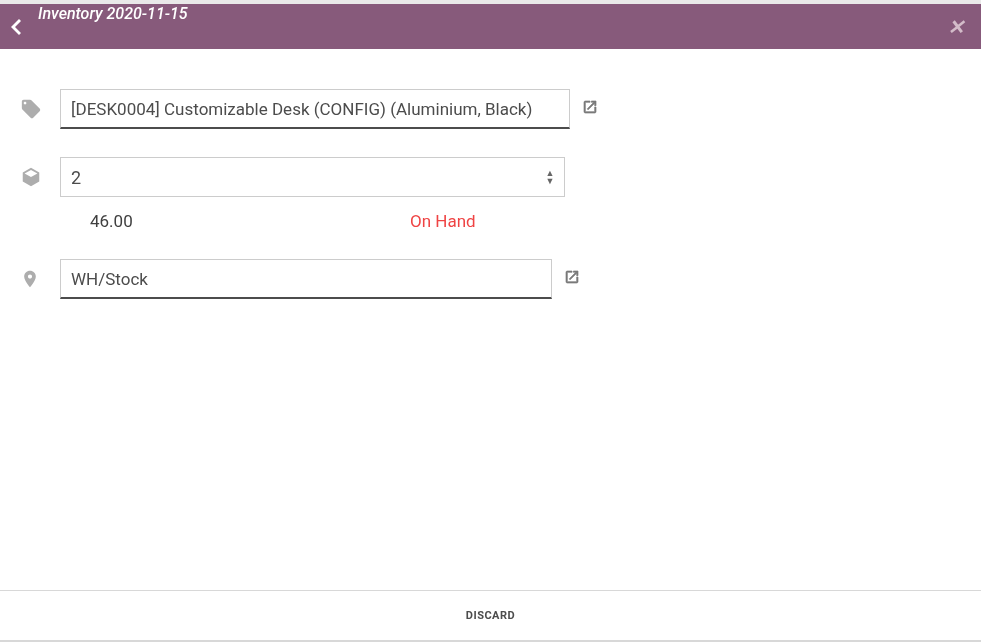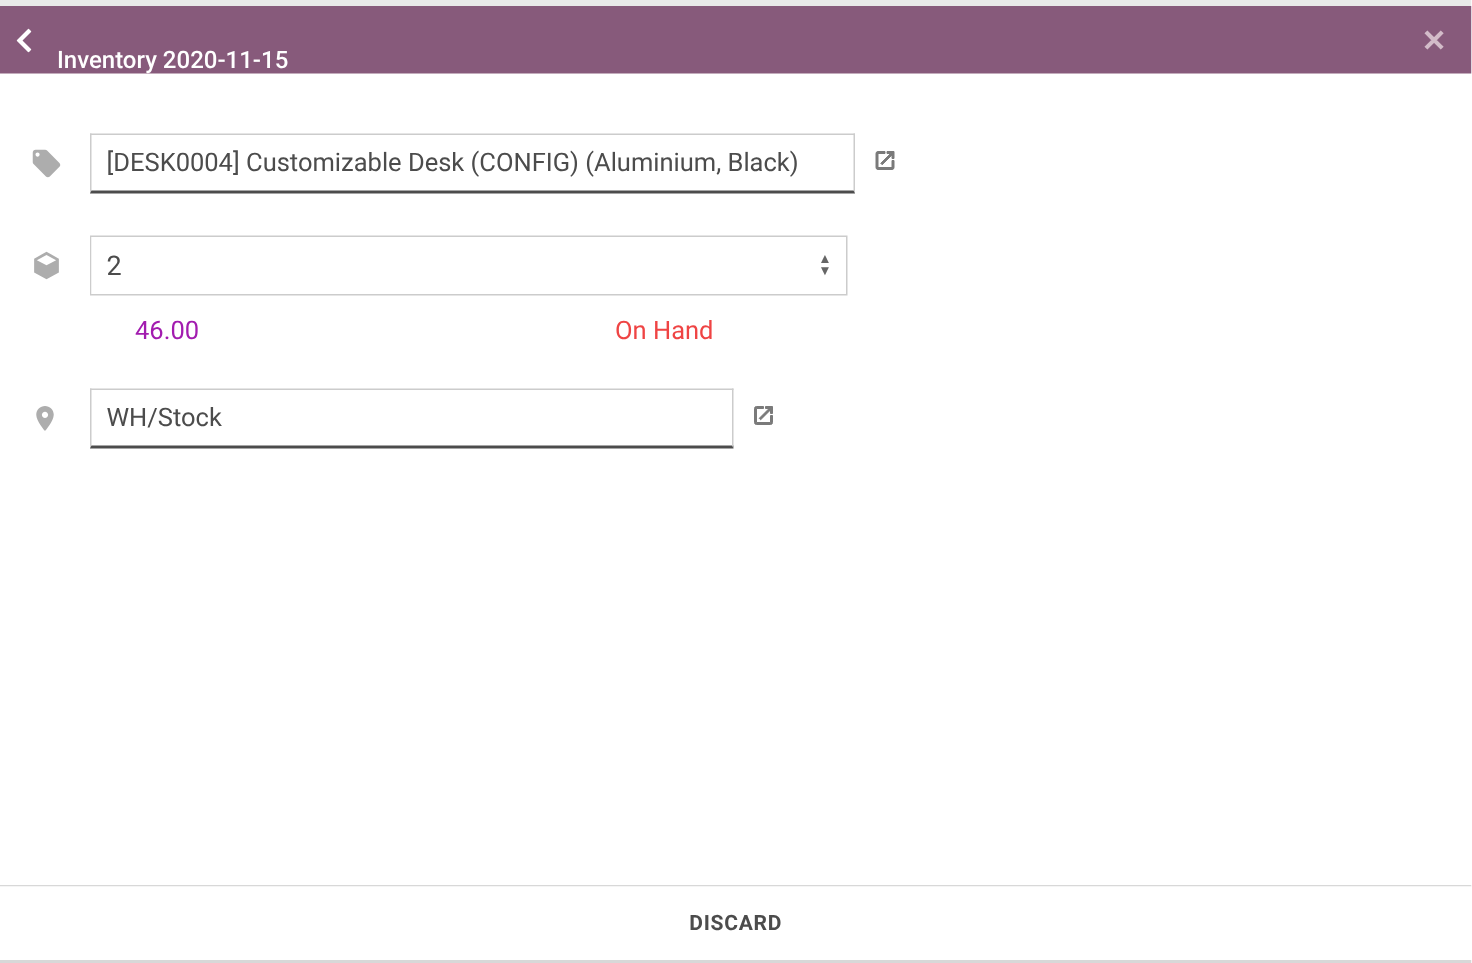--- a/index.html
+++ b/index.html
@@ -17,23 +17,24 @@
   }
   .topbar-line {
     height: 4px;
     background: #e9e9e9;
     width: 100%;
   }
   .header {
     background: #875a7b;
     height: 45px;
     display: flex;
-    align-items: flex-end;
+    align-items: flex-start;
     color: #ffffff;
     position: relative;
+    font-style: italic;
   }
   .back-btn {
     width: 32px;
     height: 45px;
     display: flex;
     align-items: center;
     justify-content: center;
     cursor: pointer;
   }
   .back-btn svg {
@@ -122,40 +123,40 @@
     margin-right: 4px;
   }
   .spinner div {
     height: 8px;
     cursor: pointer;
     color: #666;
     font-size: 9px;
     line-height: 8px;
   }
   .location-input {
-    width: 429px;
+    width: 492px;
   }
   .external-link {
     margin-left: 12px;
     cursor: pointer;
     color: #7a7a7a;
   }
   .external-link svg {
     fill: #7a7a7a;
     stroke: #7a7a7a;
   }
   .info-row {
     display: flex;
     margin-top: -14px;
     margin-bottom: 28px;
     padding-left: 44px;
   }
   .info-qty {
     font-size: 17px;
-    color: #a21caf;
+    color: #404040;
     padding-left: 26px;
     width: 346px;
   }
   .info-label {
     font-size: 17px;
     color: #ef4444;
   }
   .footer {
     position: absolute;
     bottom: 2px;
@@ -171,21 +172,21 @@
     position: absolute;
     bottom: 0;
     left: 0;
     width: 100%;
   }
   .btn {
     flex: 1;
     display: flex;
     align-items: center;
     justify-content: center;
-    font-size: 14px;
+    font-size: 11px;
     font-weight: 700;
     letter-spacing: 0.5px;
     cursor: pointer;
     border: none;
     font-family: inherit;
   }
   .btn-discard {
     background: #ffffff;
     color: #4c4c4c;
   }

